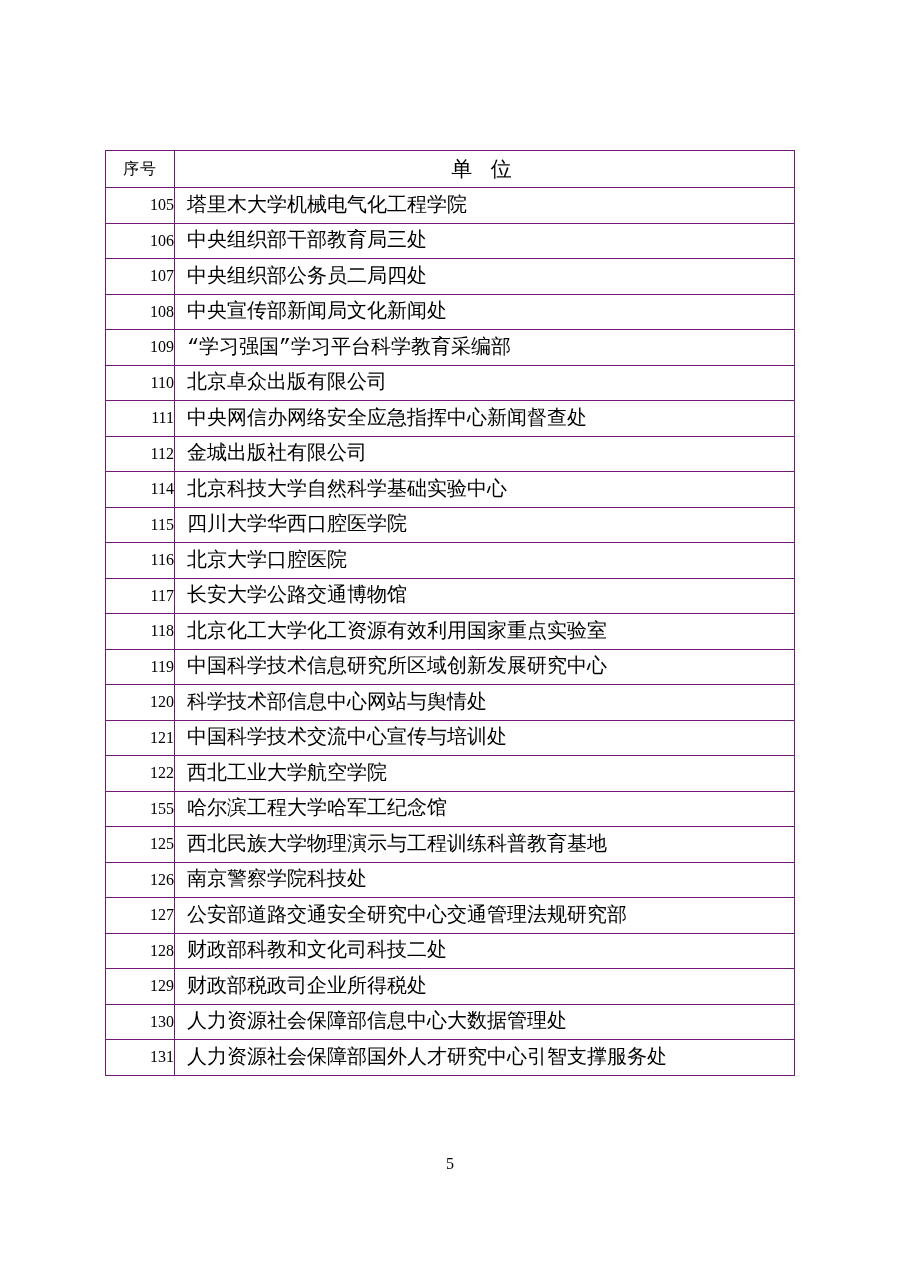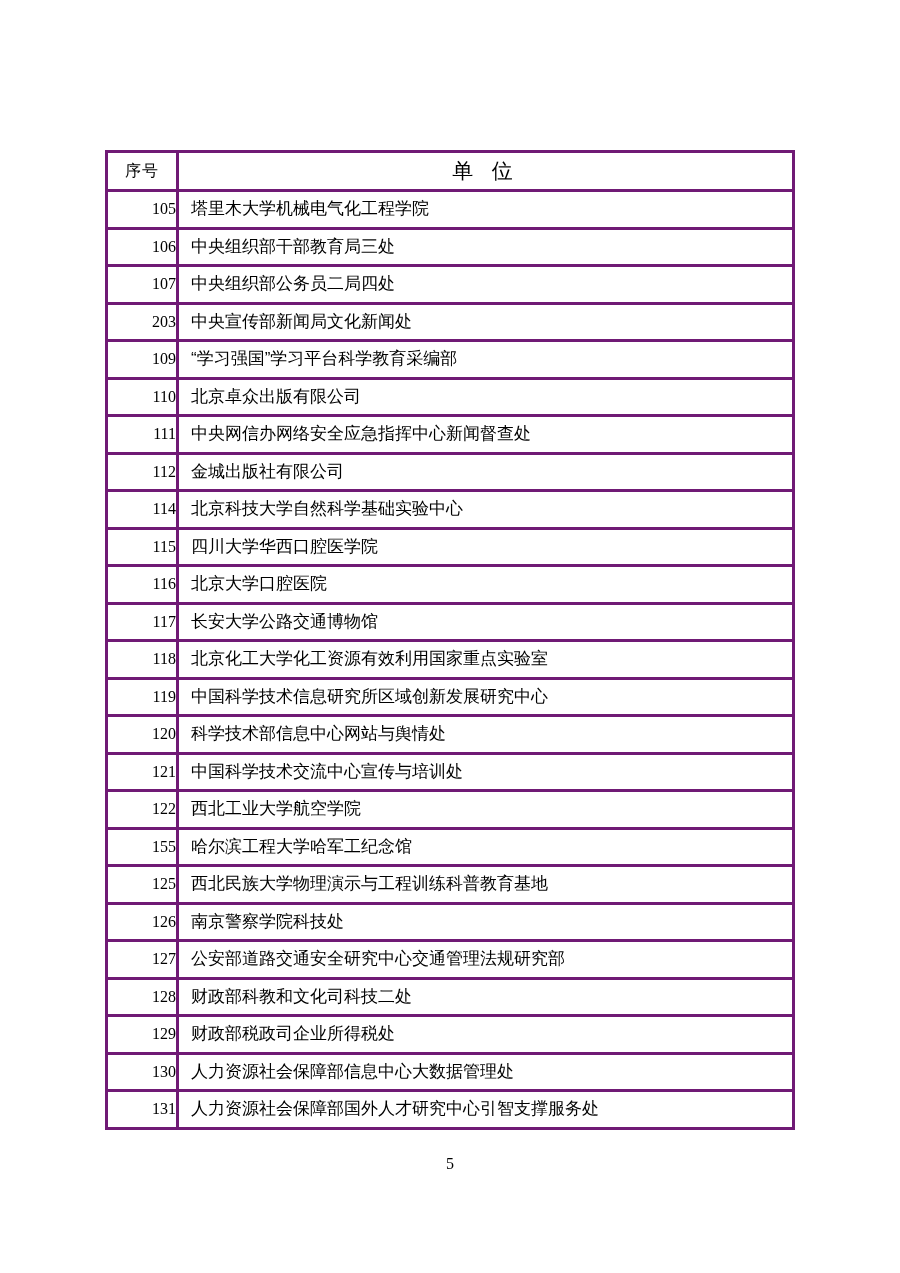--- a/index.html
+++ b/index.html
@@ -20,21 +20,21 @@
     box-sizing: border-box;
     padding: 150px 105px 0 105px;
     position: relative;
   }
   table.doc-table {
     border-collapse: collapse;
     width: 690px;
     table-layout: fixed;
   }
   table.doc-table td, table.doc-table th {
-    border: 3px solid #701a75;
+    border: 1px solid #701a75;
     padding: 0;
     vertical-align: middle;
   }
   .col-index {
     width: 68px;
     text-align: center;
     font-size: 16px;
     font-family: "Liberation Serif", "DejaVu Serif", serif;
   }
   .col-unit {
@@ -55,22 +55,22 @@
     font-family: "DejaVu Sans", sans-serif;
     letter-spacing: 6px;
     padding-left: 6px;
   }
   tbody tr td {
     height: 34.5px;
   }
   .unit-text {
     display: block;
     padding-left: 12px;
-    font-size: 17px;
-    font-family: Liberation Sans, sans-serif;
+    font-size: 20px;
+    font-family: Liberation Mono, monospace;
     line-height: 1.15;
     white-space: nowrap;
   }
   .idx-text {
     display: block;
     font-size: 16px;
     line-height: 1.15;
     text-align: right;
   }
   .page-number {
@@ -115,21 +115,21 @@
         <tr>
           <td class="col-index">
             <span class="idx-text">107</span>
           </td>
           <td class="col-unit">
             <span class="unit-text">中央组织部公务员二局四处</span>
           </td>
         </tr>
         <tr>
           <td class="col-index">
-            <span class="idx-text">203</span>
+            <span class="idx-text">108</span>
           </td>
           <td class="col-unit">
             <span class="unit-text">中央宣传部新闻局文化新闻处</span>
           </td>
         </tr>
         <tr>
           <td class="col-index">
             <span class="idx-text">109</span>
           </td>
           <td class="col-unit">

